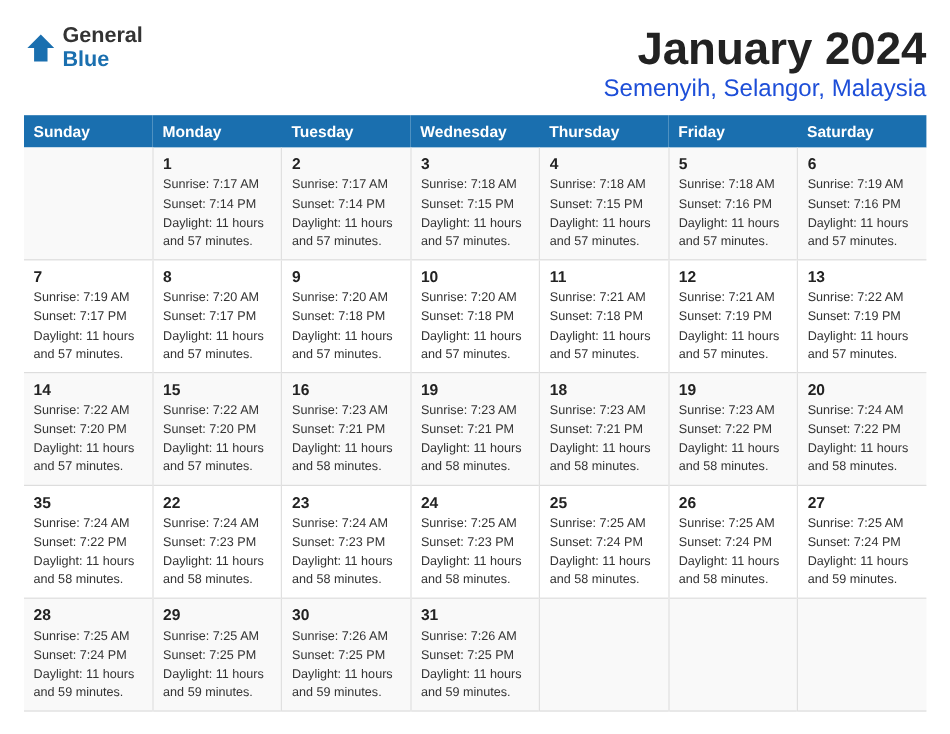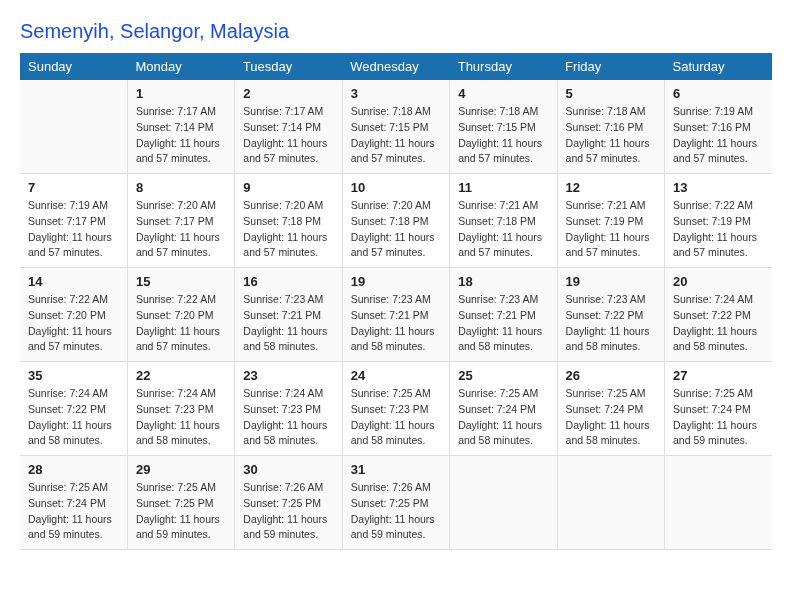--- a/index.html
+++ b/index.html
@@ -56,21 +56,21 @@
       width: 100%;
       border-collapse: collapse;
       font-size: 11px;
     }
     thead tr th {
       background-color: #1a6faf;
       color: #fff;
       padding: 6px 8px;
       text-align: left;
       font-size: 13px;
-      font-weight: normal;
+      font-weight: bold;
     }
     tbody tr {
       border-bottom: 1px solid #ddd;
     }
     tbody tr:nth-child(odd) {
       background-color: #f9f9f9;
     }
     tbody tr:nth-child(even) {
       background-color: #fff;
     }
@@ -96,21 +96,31 @@
       line-height: 1.5;
     }
     .empty-cell {
       background: #f9f9f9;
     }
   </style>
 </head>
 <body>
 
 <div class="header-section">
+  <div class="logo">
+    <svg class="logo-icon" viewBox="0 0 40 40">
+      <polygon points="20,4 36,20 28,20 28,36 12,36 12,20 4,20" fill="#1a6faf"></polygon>
+    </svg>
+    <div class="logo-text">
+      <span class="logo-general">General</span>
+      <span class="logo-blue">Blue</span>
+    </div>
+  </div>
   <div class="title-section">
+    <div class="main-title">January 2024</div>
     <div class="subtitle">Semenyih, Selangor, Malaysia</div>
   </div>
 </div>
 
 <table>
   <thead>
     <tr>
     <th>Sunday</th>
         <th>Monday</th>
         <th>Tuesday</th>

